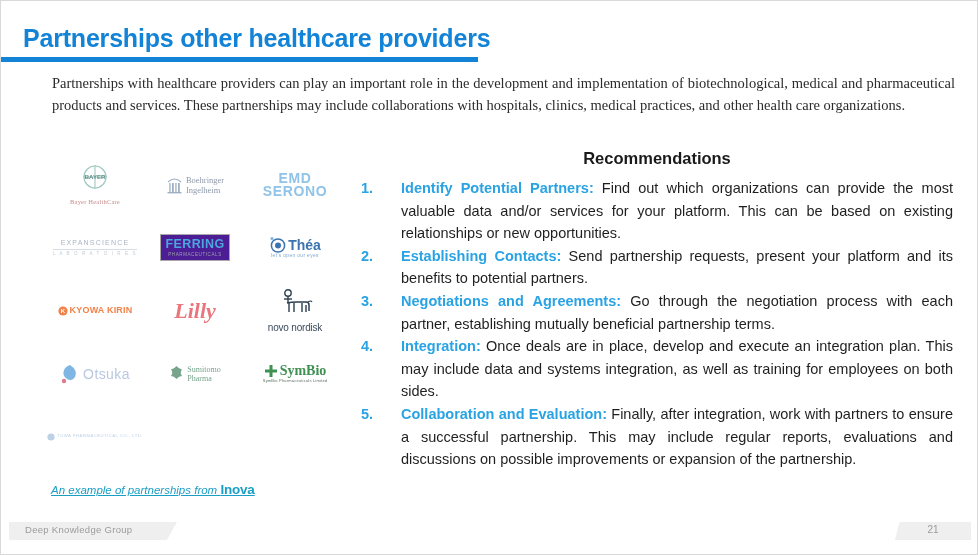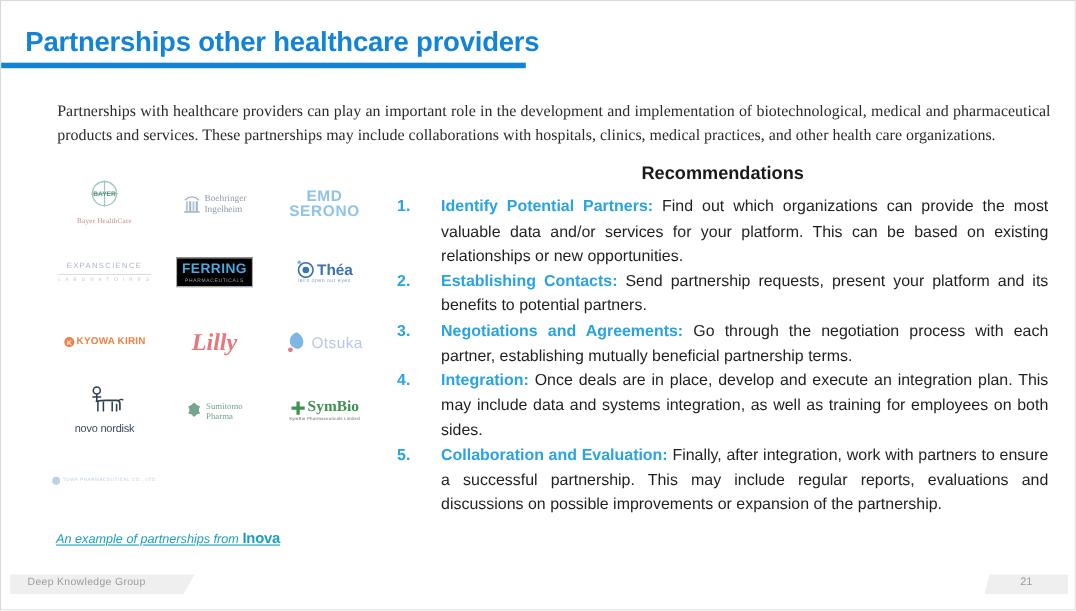--- a/index.html
+++ b/index.html
@@ -41,21 +41,21 @@
     margin-left: 0;
     width: 477px;
     height: 5px;
     background: #1283d6;
   }
 
   
   #intro-paragraph {
     position: absolute;
     left: 51px;
-    top: 74px;
+    top: 56px;
     width: 903px;
     font-size: 14.5px;
     line-height: 22px;
     color: #2b2b2b;
     text-align: justify;
     font-family: "Liberation Serif", serif;
   }
 
   
   #logo-panel {
@@ -117,21 +117,21 @@
     font-size: 4.5px;
     letter-spacing: 1.6px;
     color: #c3cbd6;
     margin-top: 3px;
     border-top: 1px solid #d6dde5;
     padding-top: 2px;
   }
   .lg-ferring-box {
     border: 1px solid #a8a8a8;
     padding: 2px 4px 3px 4px;
-    background: #000000;
+    background: #4c1d95;
   }
   .lg-ferring {
     font-size: 12.5px;
     font-weight: bold;
     color: #4aa8dd;
     letter-spacing: 0.4px;
   }
   .lg-ferring-sub {
     font-size: 4.5px;
     letter-spacing: 0.6px;
@@ -388,43 +388,43 @@
           </svg>
           <div class="lg-kyowa">KYOWA KIRIN</div>
         </div>
       </div>
 
       <div class="logo-cell">
         <div class="lg-lilly">Lilly</div>
       </div>
 
       <div class="logo-cell">
-        <div class="logo-inner" style="display:flex;align-items:center;gap:3px;">
-          <svg width="20" height="22" viewBox="0 0 20 22">
-            <path d="M10 2 Q18 7 15 14 Q12 19 7 16 Q2 13 4 7 Q6 3 10 2 Z" fill="#7fb6e3"></path>
-            <circle cx="4" cy="18" r="2.2" fill="#e07b8c"></circle>
-          </svg>
-          <div class="lg-otsuka">Otsuka</div>
-        </div>
-      </div>
-
-      <div class="logo-cell">
         <div class="logo-inner">
           <svg width="40" height="30" viewBox="0 0 40 30">
             <circle cx="13" cy="4" r="3.2" fill="none" stroke="#2c3e50" stroke-width="1.4"></circle>
             <path d="M13 7.5 L13 14" stroke="#2c3e50" stroke-width="1.4" fill="none"></path>
             <path d="M9 10 L17 10" stroke="#2c3e50" stroke-width="1.4" fill="none"></path>
             <path d="M12 14 Q16 13 22 13 L31 13 Q34 13 34 16 L34 22" stroke="#2c3e50" stroke-width="1.5" fill="none"></path>
             <path d="M14 14 L14 23 M19 14 L19 23 M27 14 L27 23 M31 16 L31 23" stroke="#2c3e50" stroke-width="1.4" fill="none"></path>
             <path d="M33 13 Q36 11 37 13" stroke="#2c3e50" stroke-width="1.2" fill="none"></path>
           </svg>
           <div class="lg-novo">novo nordisk</div>
         </div>
       </div>
 
+      <div class="logo-cell">
+        <div class="logo-inner" style="display:flex;align-items:center;gap:3px;">
+          <svg width="20" height="22" viewBox="0 0 20 22">
+            <path d="M10 2 Q18 7 15 14 Q12 19 7 16 Q2 13 4 7 Q6 3 10 2 Z" fill="#7fb6e3"></path>
+            <circle cx="4" cy="18" r="2.2" fill="#e07b8c"></circle>
+          </svg>
+          <div class="lg-otsuka">Otsuka</div>
+        </div>
+      </div>
+
 
       <div class="logo-cell">
         <div class="logo-inner" style="display:flex;align-items:flex-start;gap:3px;">
           <svg width="15" height="15" viewBox="0 0 15 15">
             <path d="M7.5 1 Q10 4 13 4.5 Q10.5 7.5 13 11 Q10 11 7.5 14 Q5 11 2 11 Q4.5 7.5 2 4.5 Q5 4 7.5 1 Z" fill="#76a48c"></path>
           </svg>
           <div>
             <div class="lg-sumitomo">Sumitomo</div>
             <div class="lg-sumitomo">Pharma</div>
           </div>

